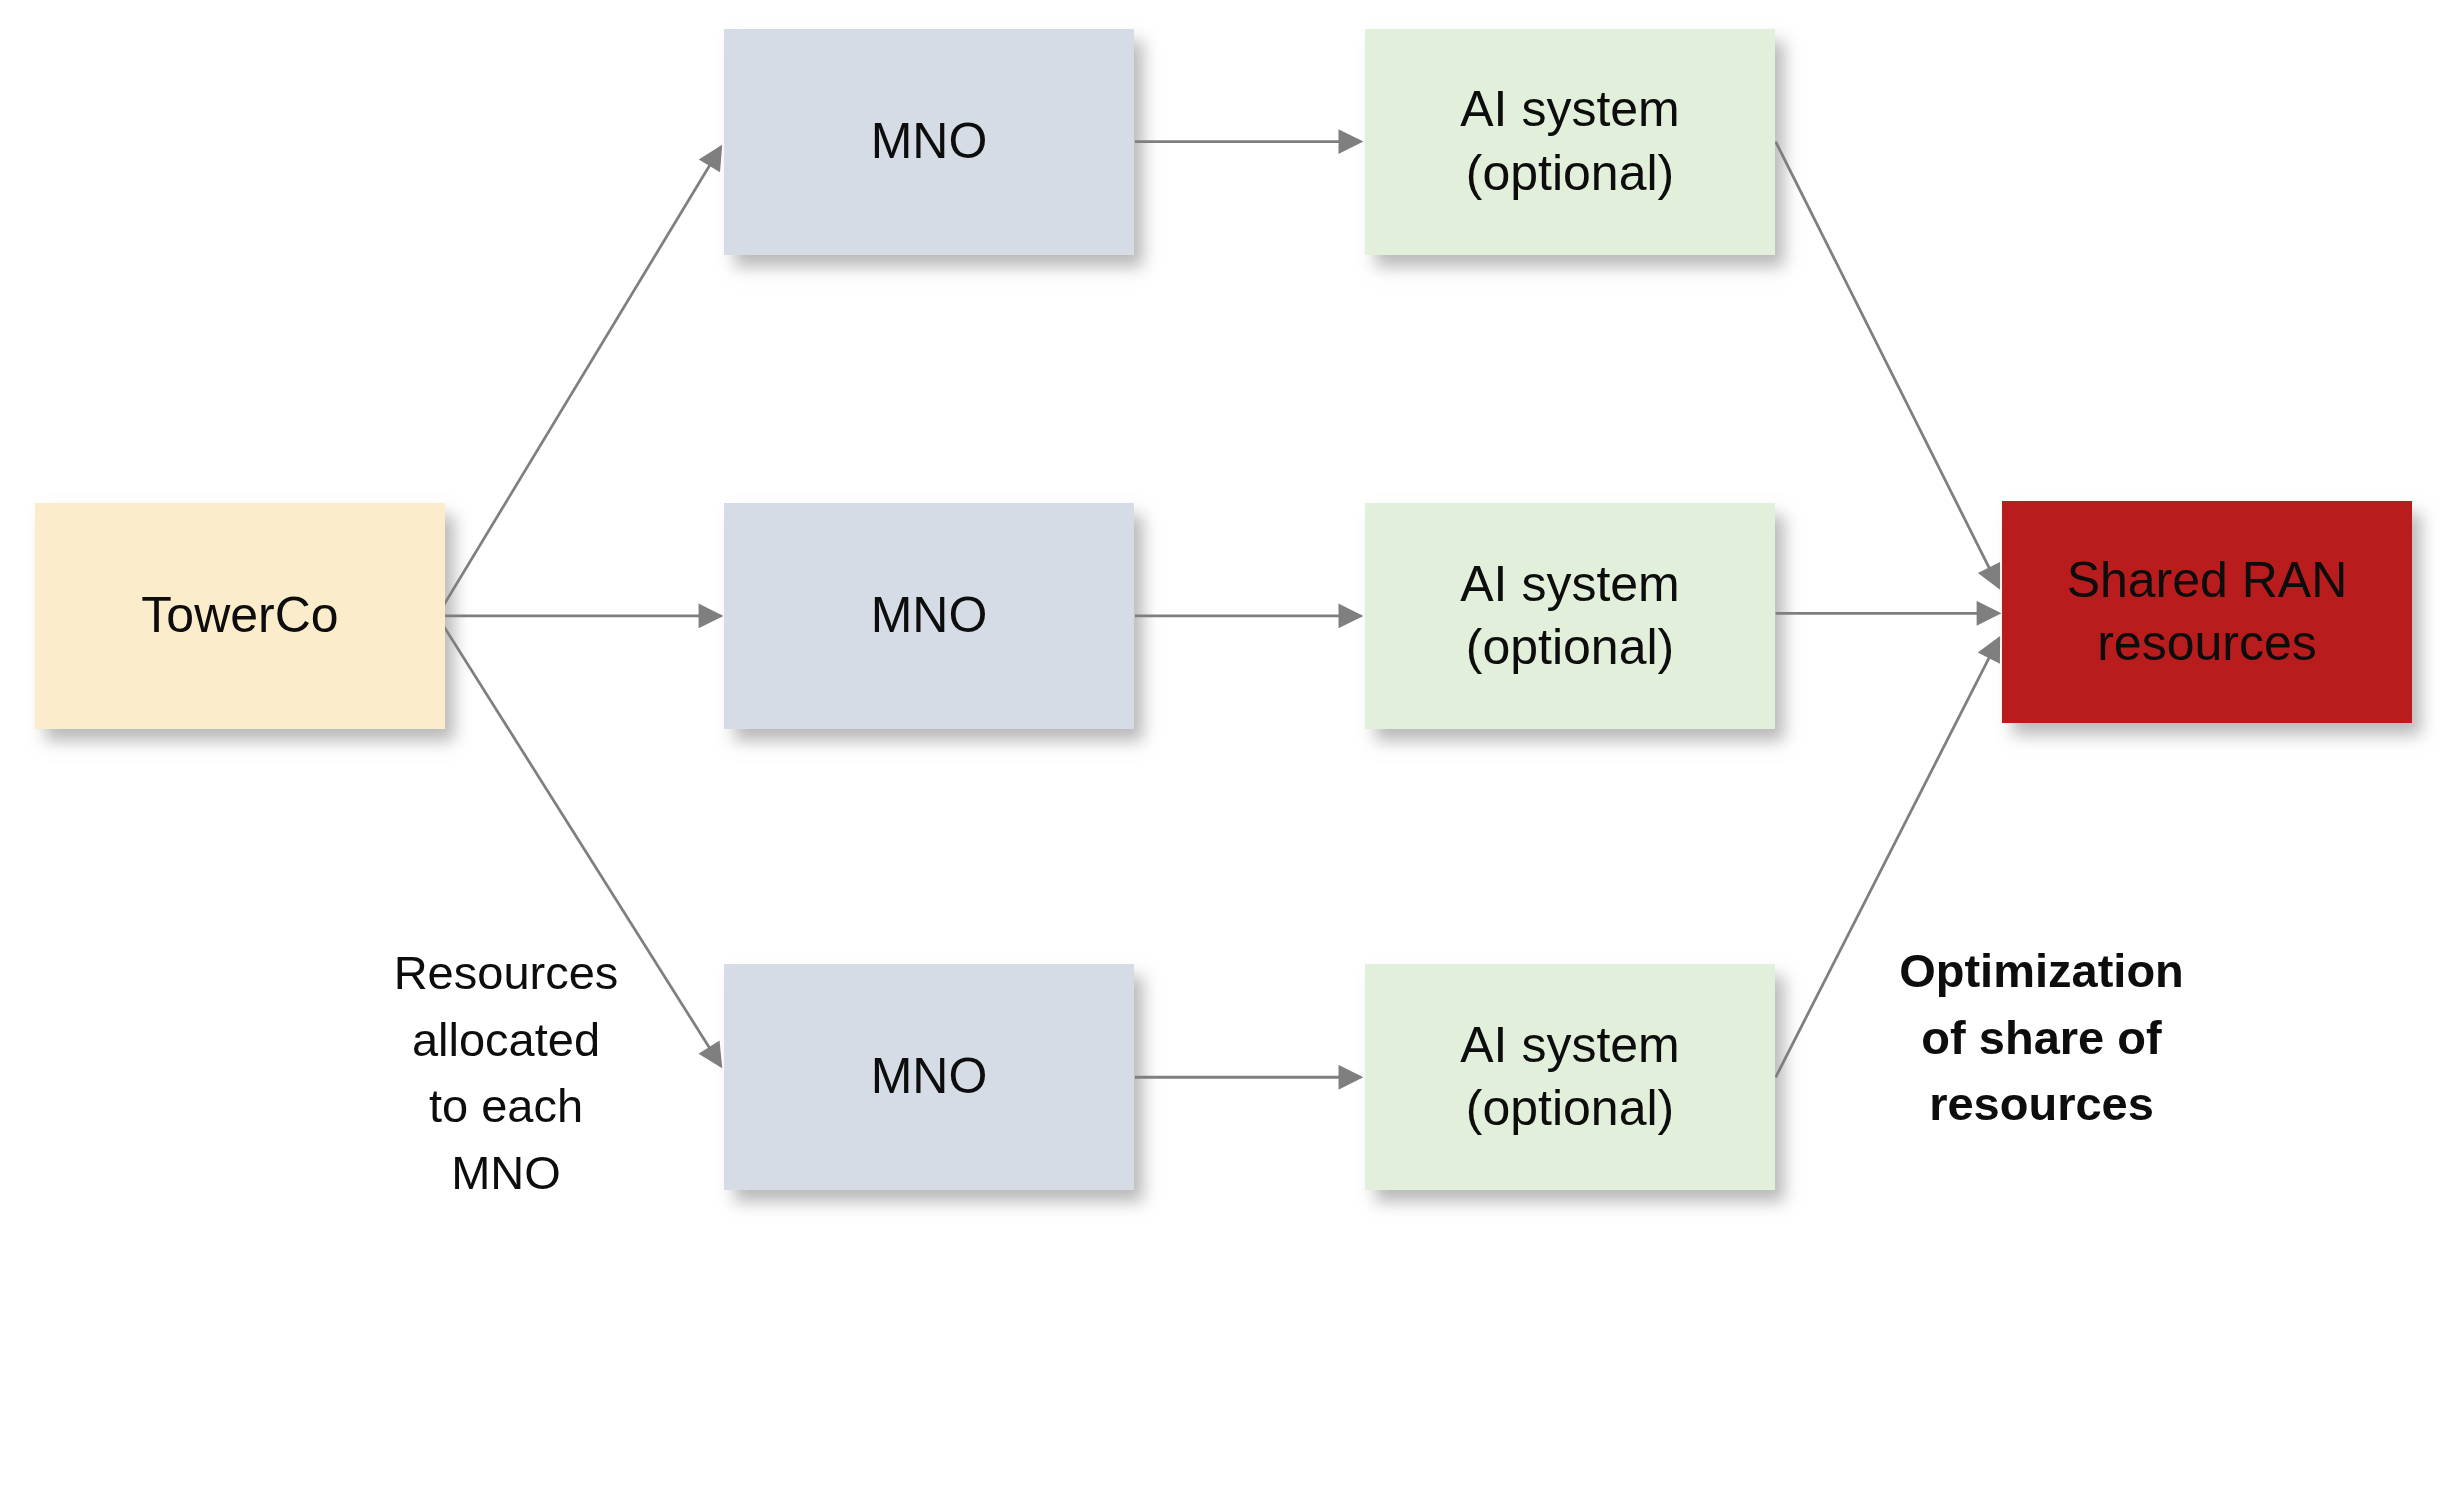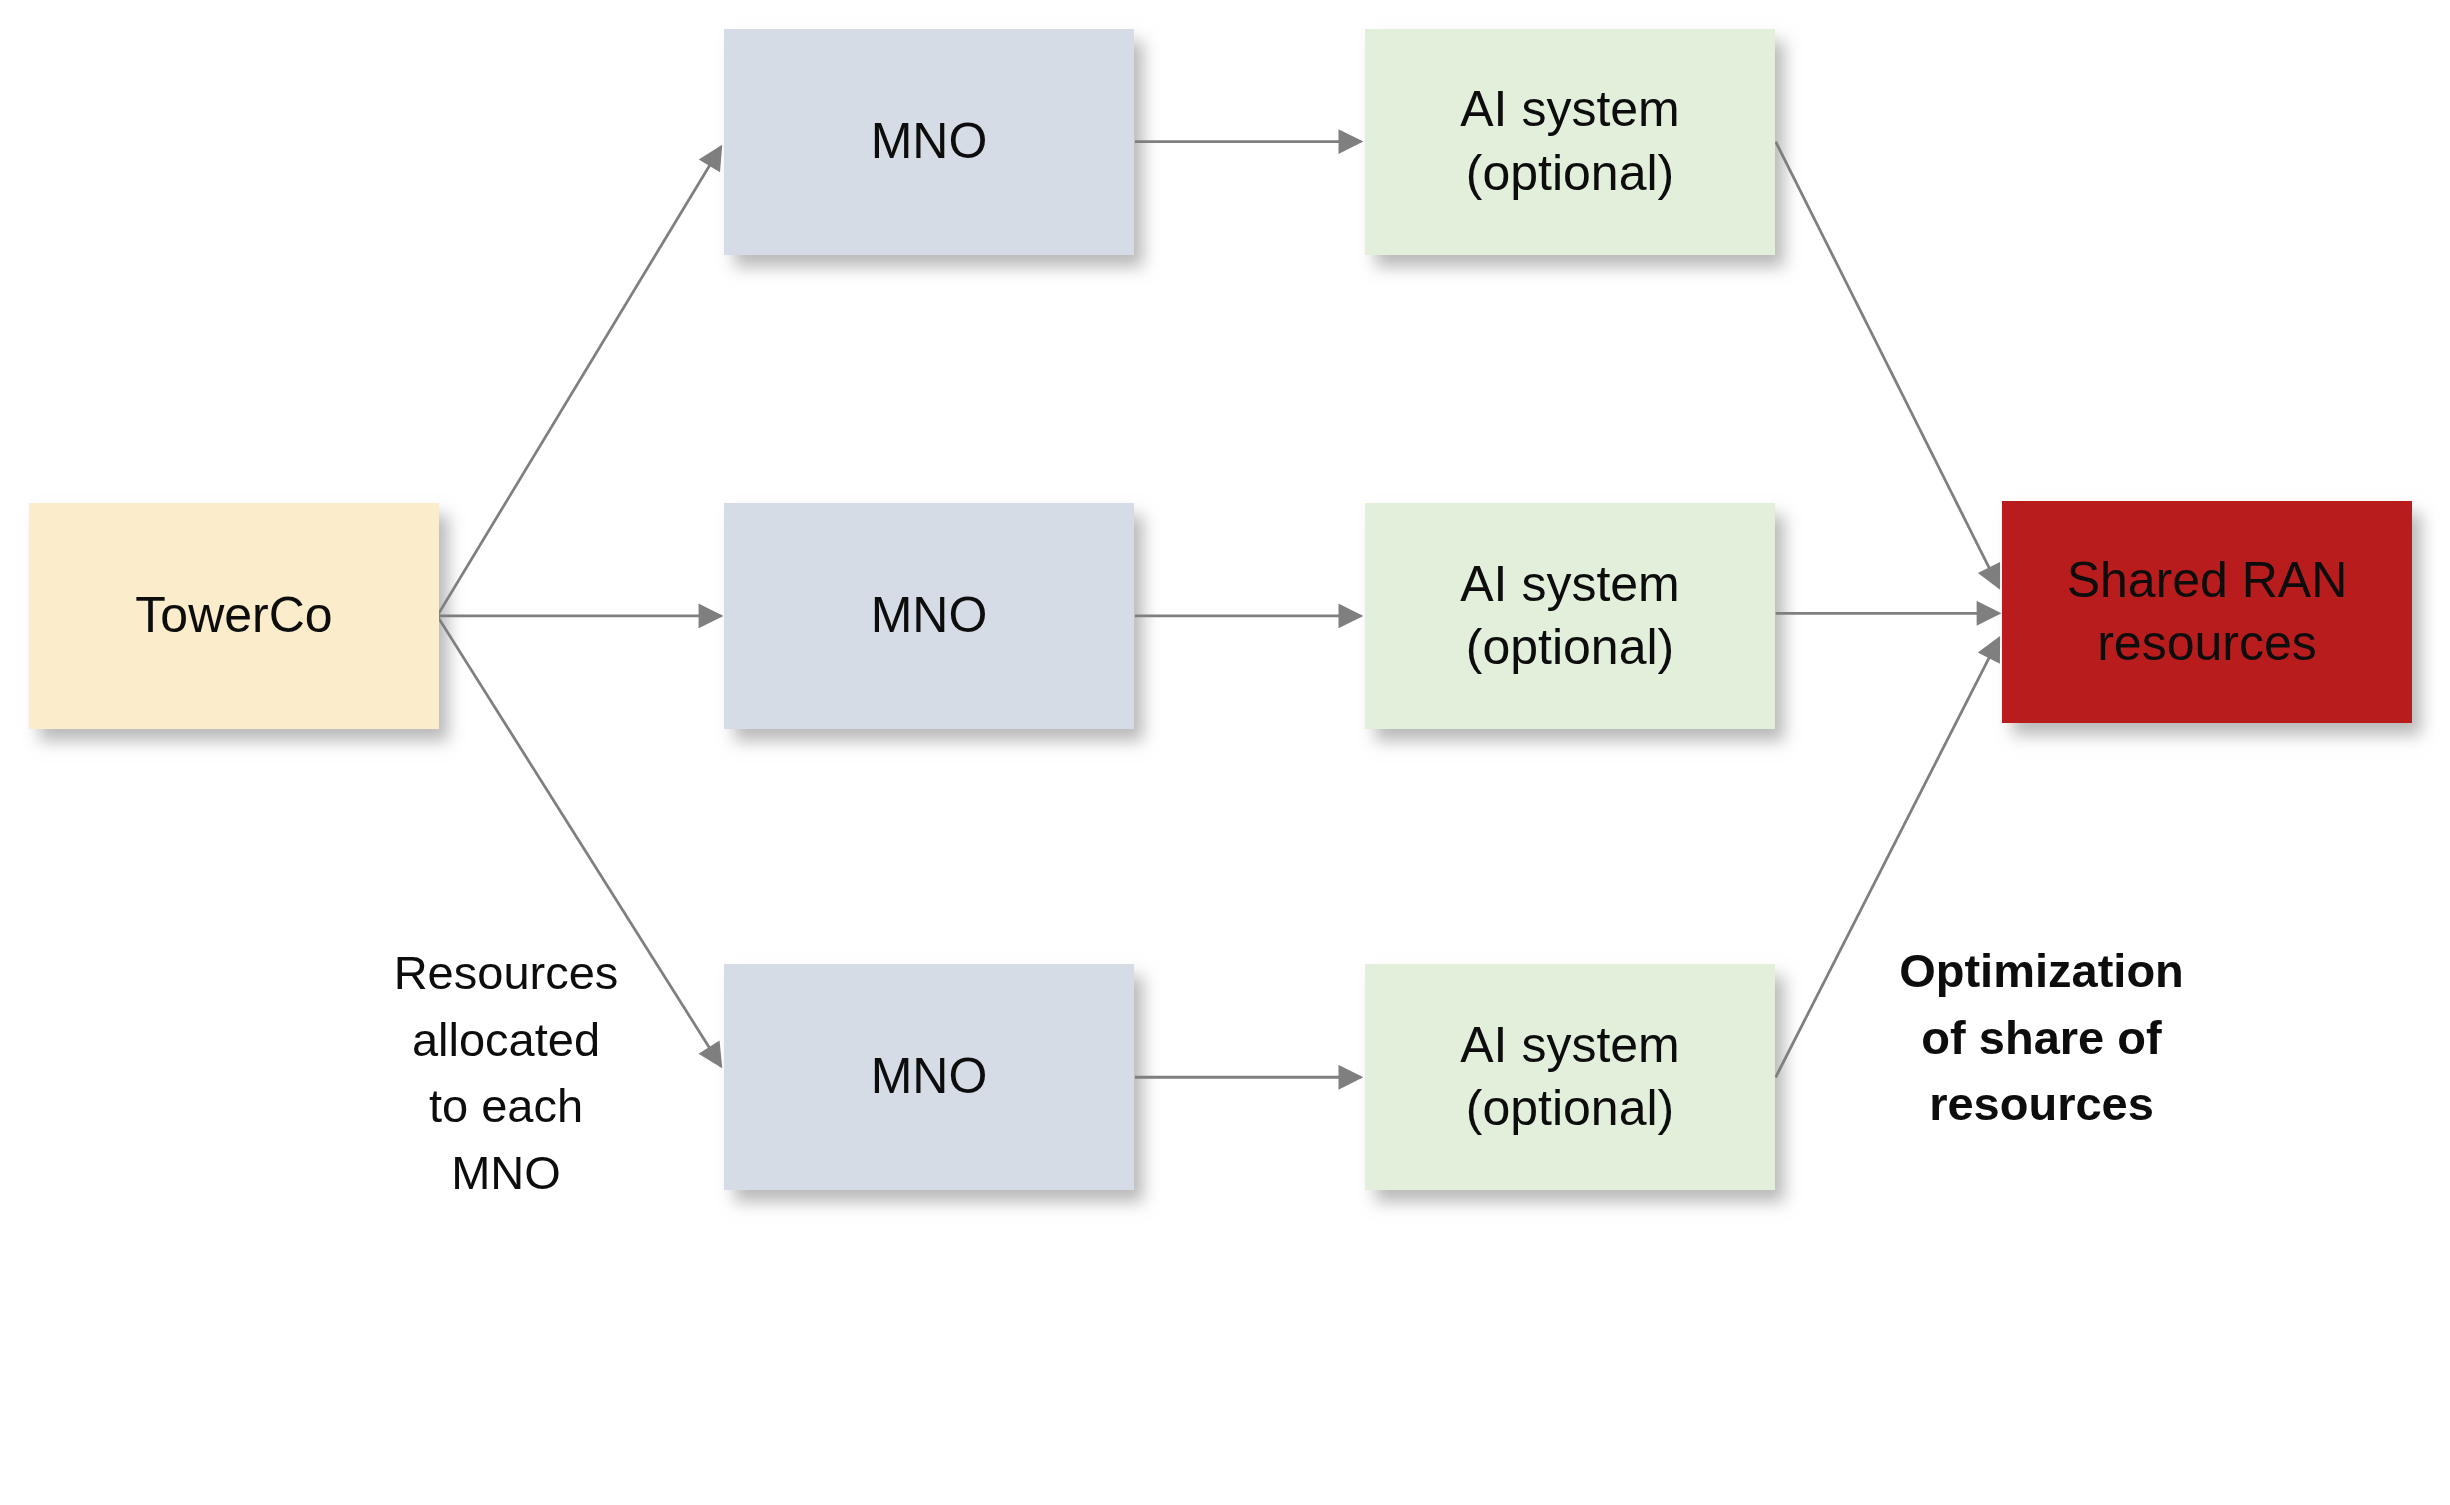--- a/index.html
+++ b/index.html
@@ -46,21 +46,21 @@
   }
   .annotation {
     position: absolute;
     text-align: center;
     font-size: 47px;
     line-height: 1.42;
     white-space: pre-line;
     color: var(--text, #0d0d0d);
   }
   
-  #node-towerco      { left: 29px;   top: 503px;  width: 410px; height: 226px; align-items: center; }
+  #node-towerco      { left: 35px;   top: 503px;  width: 410px; height: 226px; align-items: center; }
   #node-mno-top      { left: 724px;  top: 28.5px;   width: 410px; height: 226px; }
   #node-mno-middle   { left: 724px;  top: 503px;  width: 410px; height: 226px; }
   #node-mno-bottom   { left: 724px;  top: 964px; width: 410px; height: 226px; }
   #node-ai-top       { left: 1365px; top: 28.5px;   width: 410px; height: 226px; }
   #node-ai-middle    { left: 1365px; top: 503px;  width: 410px; height: 226px; }
   #node-ai-bottom    { left: 1365px; top: 964px; width: 410px; height: 226px; }
   #node-shared-ran   { left: 2002px; top: 501px;  width: 410px; height: 222px; }
   
   #annotation-resources    { left: 299px;  top: 940px; width: 414px; }
   #annotation-intents      { left: 989px; top: 1223px; width: 517px; }

